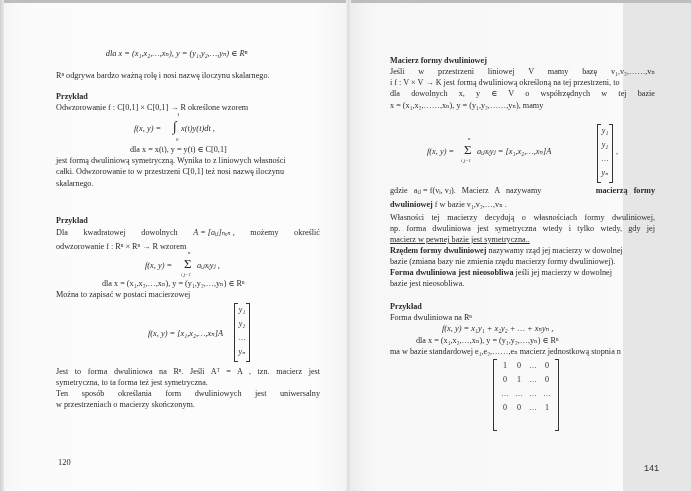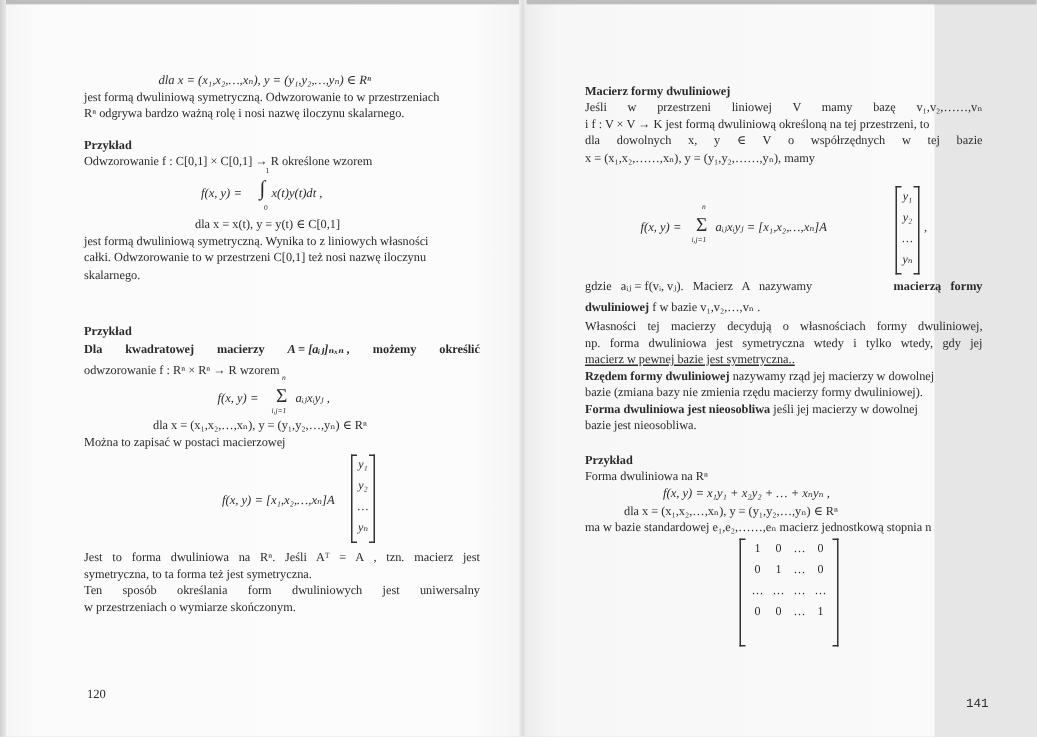--- a/index.html
+++ b/index.html
@@ -37,43 +37,42 @@
 </style>
 </head>
 <body>
 
 <div class="spread">
   <div class="topbar"></div>
   <div class="edge-left"></div>
 
   <div class="page left">
     <div class="txt math center" style="left:0;width:345px;top:45px;">dla x = (x₁,x₂,…,xₙ), y = (y₁,y₂,…,yₙ) ∈ Rⁿ</div>
-    <div class="txt" style="left:52px;top:56px;">jest formą dwuliniową symetryczną. Odwzorowanie to w przestrzeniach</div>
     <div class="txt" style="left:52px;top:67px;">Rⁿ  odgrywa bardzo ważną rolę i nosi nazwę iloczynu skalarnego.</div>
 
     <div class="txt b" style="left:52px;top:88px;">Przykład</div>
     <div class="txt" style="left:52px;top:99px;">Odwzorowanie  f : C[0,1] × C[0,1] → R  określone wzorem</div>
 
     <div>
       <span class="txt math" style="left:130px;top:120px;">f(x, y) =</span>
       <span class="txt" style="left:169px;top:114px;font-size:14px;line-height:20px;">∫</span>
       <span class="txt" style="left:173px;top:109px;font-size:5px;line-height:6px;">1</span>
       <span class="txt" style="left:172px;top:134px;font-size:5px;line-height:6px;">0</span>
       <span class="txt math" style="left:177px;top:120px;">x(t)y(t)dt ,</span>
     </div>
     <div class="txt" style="left:126px;top:141px;">dla  x = x(t),  y = y(t) ∈ C[0,1]</div>
     <div class="txt" style="left:52px;top:152px;">jest formą dwuliniową symetryczną. Wynika to z liniowych własności</div>
     <div class="txt" style="left:52px;top:163px;">całki. Odwzorowanie to w przestrzeni  C[0,1]  też nosi nazwę iloczynu</div>
     <div class="txt" style="left:52px;top:175px;">skalarnego.</div>
 
     <div class="txt b" style="left:52px;top:212px;">Przykład</div>
-    <div style="position:absolute;left:52px;top:224px;width:264px;display:flex;justify-content:space-between;font-size:8.2px;line-height:11px;font-weight:bold;">
+    <div style="position:absolute;left:52px;top:224px;width:264px;display:flex;justify-content:space-between;font-size:8.2px;line-height:11px;">
       <span>Dla</span>
       <span>kwadratowej</span>
-      <span>macierzy</span>
+      <span>dowolnych</span>
       <span class="i">A = [aᵢⱼ]ₙₓₙ ,</span>
       <span>możemy</span>
       <span>określić</span>
     </div>
     <div class="txt" style="left:52px;top:238px;">odwzorowanie  f : Rⁿ × Rⁿ → R  wzorem</div>
 
     <div>
       <span class="txt math" style="left:141px;top:257px;">f(x, y) =</span>
       <span class="txt" style="left:180px;top:252px;font-size:13px;line-height:18px;">Σ</span>
       <span class="txt i" style="left:184px;top:247px;font-size:5px;line-height:6px;">n</span>
@@ -89,21 +88,21 @@
       <div class="bracket br-r" style="left:242px;top:300px;height:57px;"></div>
       <div class="vec" style="left:231px;top:302px;width:14px;">y₁</div>
       <div class="vec" style="left:231px;top:316px;width:14px;">y₂</div>
       <div class="vec" style="left:231px;top:330px;width:14px;">…</div>
       <div class="vec" style="left:231px;top:344px;width:14px;">yₙ</div>
     </div>
 
     <div class="txt just" style="left:52px;top:363px;width:264px;">Jest to forma dwuliniowa na  Rⁿ.  Jeśli  Aᵀ = A ,  tzn. macierz jest</div>
     <div class="txt" style="left:52px;top:374px;">symetryczna, to ta forma też jest symetryczna.</div>
     <div class="txt just" style="left:52px;top:385px;width:264px;">Ten  sposób  określania  form  dwuliniowych  jest  uniwersalny</div>
-    <div class="txt" style="left:52px;top:396px;">w przestrzeniach o wymiarze skończonym.</div>
+    <div class="txt" style="left:52px;top:396px;">w przestrzeniach o macierzy skończonym.</div>
 
     <div class="pnum" style="left:54px;top:455px;">120</div>
   </div>
 
   <div class="spine"></div>
 
   <div class="page right">
     <div class="txt b" style="left:40px;top:52px;">Macierz formy dwuliniowej</div>
     <div class="txt just" style="left:40px;top:63px;width:265px;">Jeśli   w   przestrzeni   liniowej   V   mamy   bazę   v₁,v₂,……,vₙ</div>
     <div class="txt" style="left:40px;top:74px;">i  f : V × V → K  jest formą dwuliniową określoną na tej przestrzeni, to</div>

